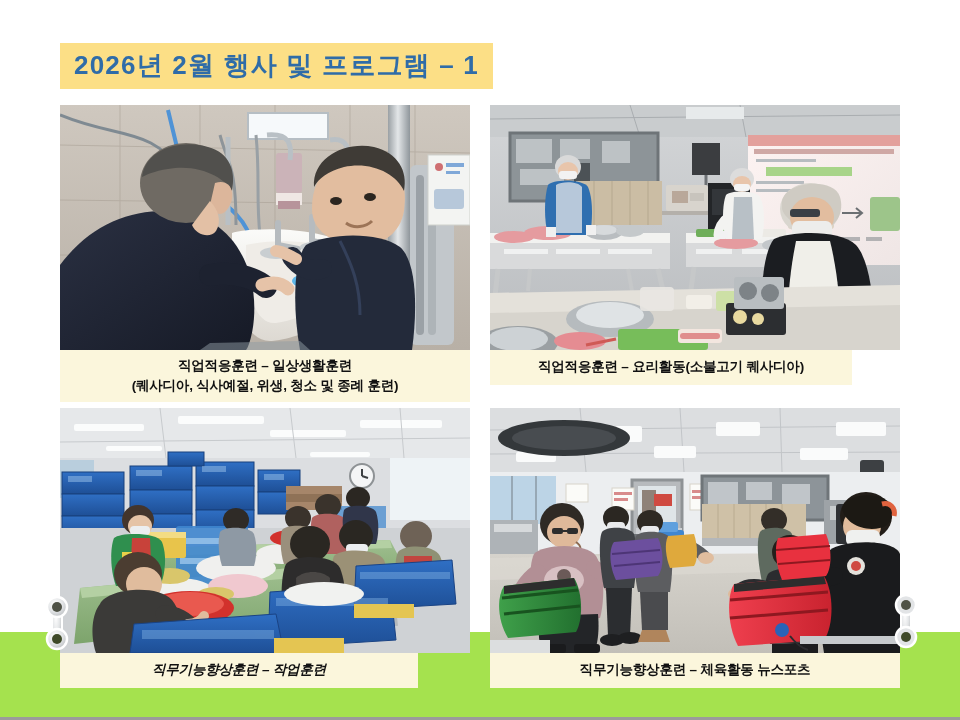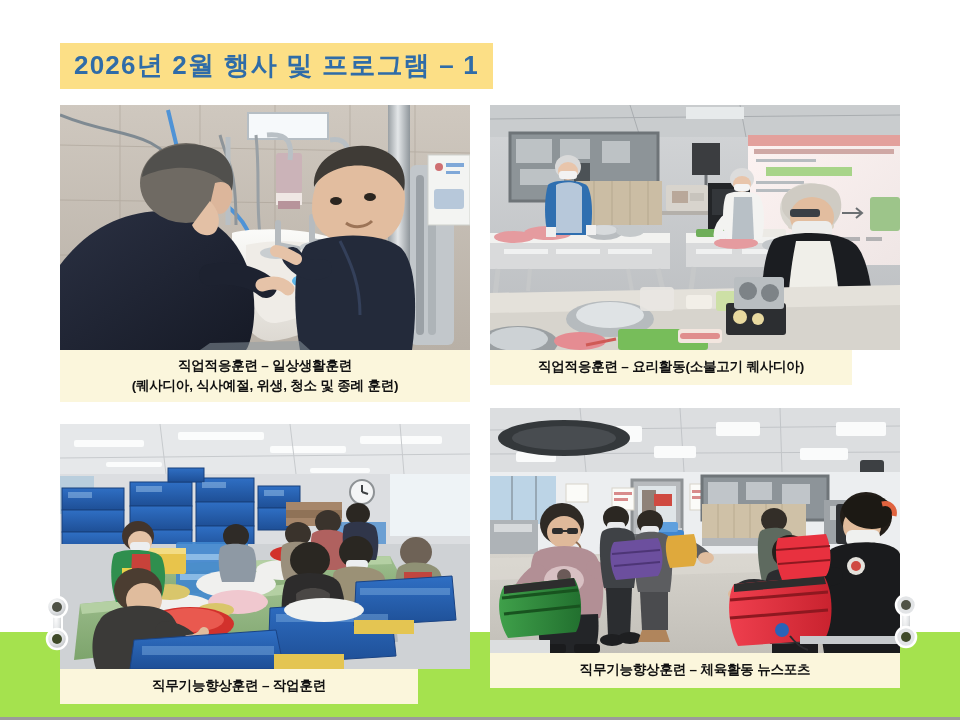--- a/index.html
+++ b/index.html
@@ -64,21 +64,21 @@
     white-space: nowrap;
   }
 
   
   .card {
     position: absolute;
     z-index: 3;
   }
   .card.pos-tl { left: 60px;  top: 105px; width: 410px; }
   .card.pos-tr { left: 490px; top: 105px; width: 362px; }
-  .card.pos-bl { left: 60px;  top: 424px; width: 358px; }
+  .card.pos-bl { left: 60px;  top: 408px; width: 358px; font-style: italic; }
   .card.pos-br { left: 490px; top: 408px; width: 410px; }
 
   .photo {
     width: 410px;
     height: 245px;
     overflow: hidden;
     position: relative;
     background: #b9b9b9;
     display: block;
   }

